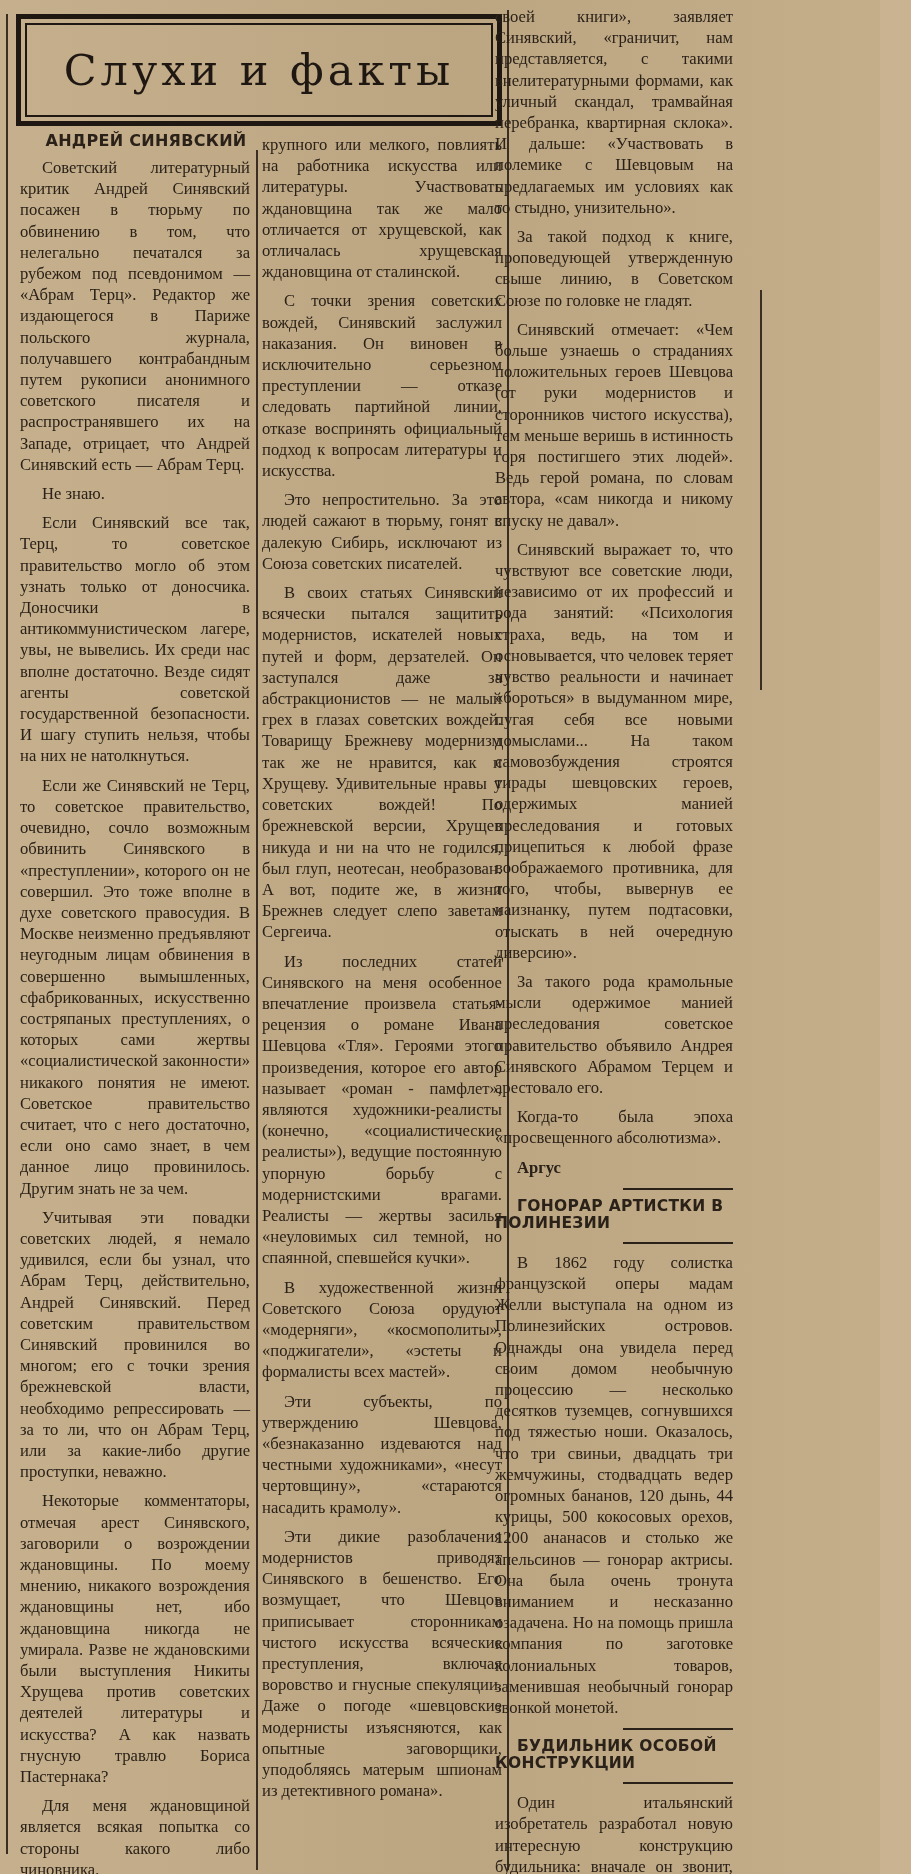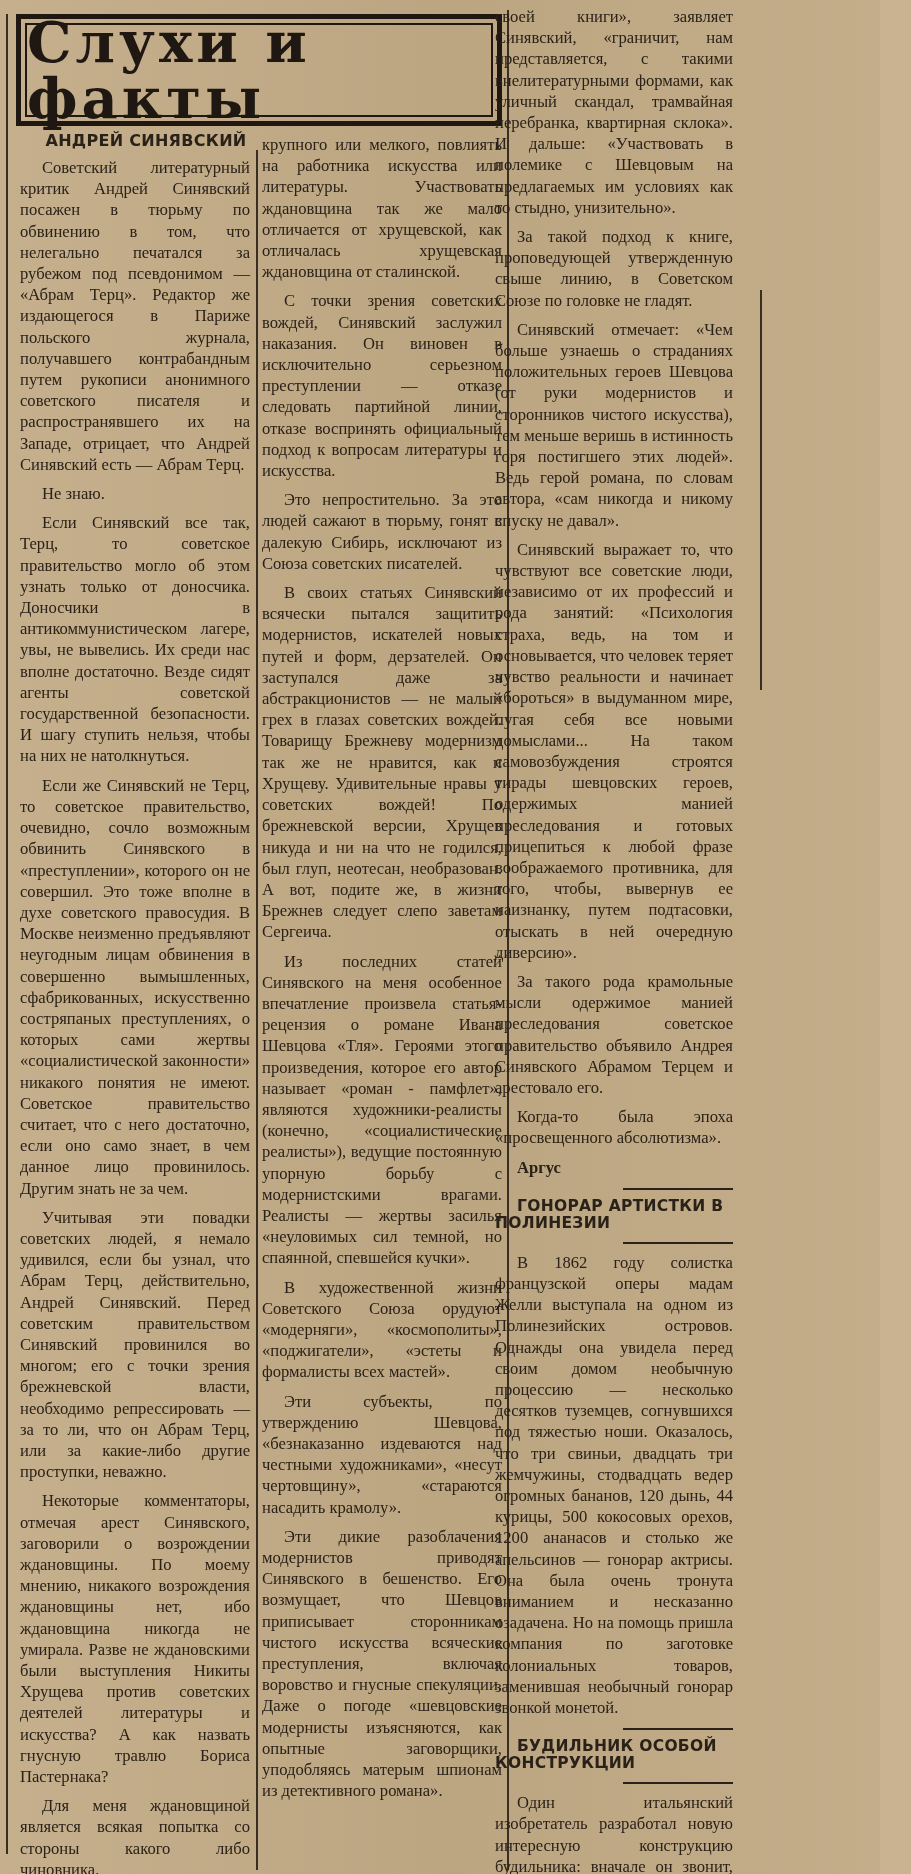--- a/index.html
+++ b/index.html
@@ -22,22 +22,22 @@
   .masthead {
     position: absolute; left: 16px; top: 14px; width: 486px; height: 112px;
     border: 5px solid #1f1812; box-sizing: border-box; padding: 4px;
   }
   .masthead .inner {
     width: 100%; height: 100%; box-sizing: border-box;
     border: 2px solid #1f1812;
     display: flex; align-items: center; justify-content: center;
   }
   .masthead .title {
-    font-family: "DejaVu Serif", serif; font-weight: bold;
-    font-size: 56px; letter-spacing: 4px; color: #1f1812; line-height: 1; border-radius: 12px;
+    font-family: "DejaVu Serif", serif; font-weight: normal;
+    font-size: 43px; letter-spacing: 4px; color: #1f1812; line-height: 1; border-radius: 12px;
   }
   .col {
     position: absolute; top: 0; box-sizing: border-box;
     font-size: 16.6px; line-height: 21.2px; text-align: justify;
     hyphens: manual;
   }
   .col p { margin: 0 0 8px 0; text-indent: 22px; }
   .col p.noind { text-indent: 0; }
   .col1 { left: 20px; top: 128px; width: 230px; height: 1740px; }
   .col2 { left: 262px; top: 134px; width: 240px; height: 1740px; }

